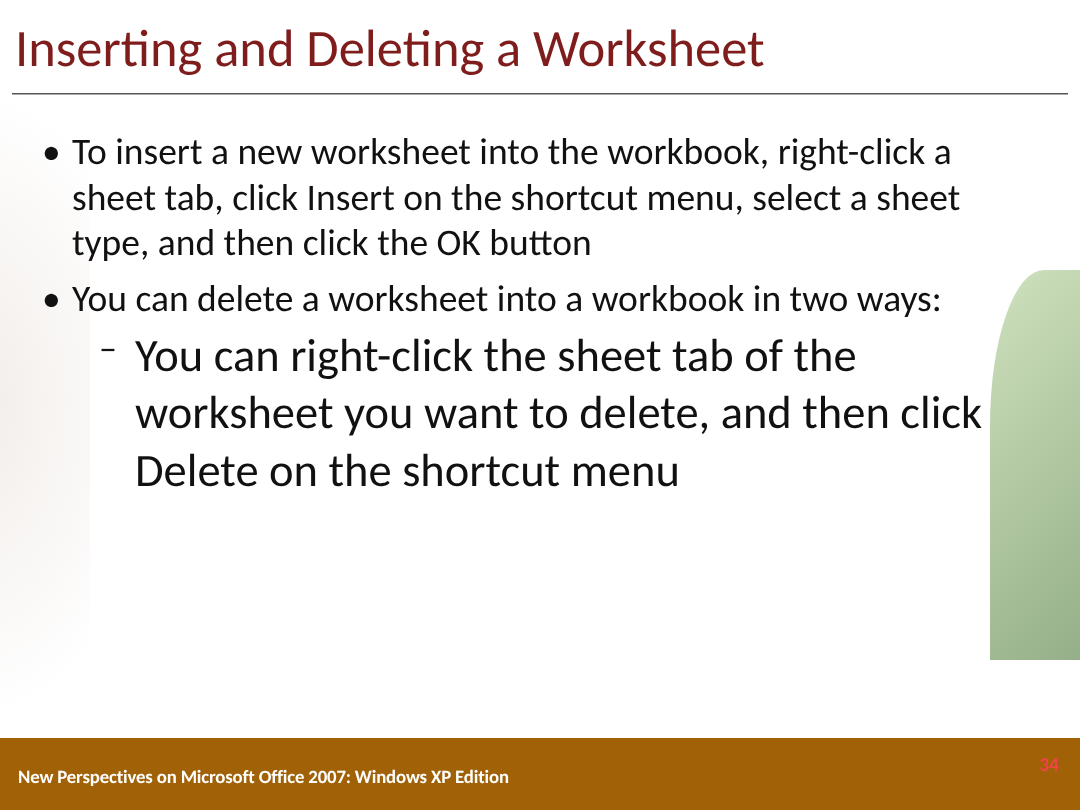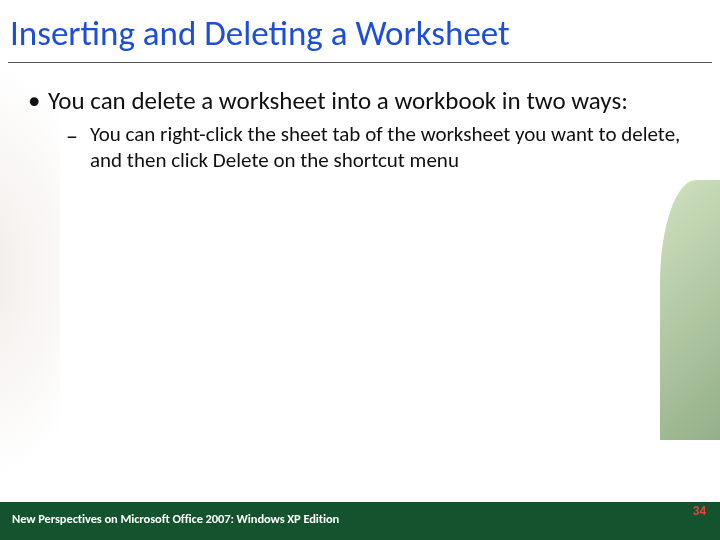--- a/index.html
+++ b/index.html
@@ -24,21 +24,21 @@
     border-top-left-radius: 60% 40%;
     pointer-events: none;
   }
   .heading {
     position: absolute;
     top: 12px;
     left: 10px;
     right: 10px;
     font-size: 35px;
     font-weight: 400;
-    color: #1d4ed8;
+    color: #7f1d1d;
     padding-bottom: 14px;
   }
   .heading-rule {
     position: absolute;
     left: 8px; right: 8px;
     top: 62px;
     height: 1px;
     background: #555;
   }
   .body {
@@ -68,38 +68,38 @@
     color: #111;
   }
   ul.level2 {
     list-style: none;
     padding-left: 0;
     margin-top: 4px;
   }
   ul.level2 > li {
     position: relative;
     padding-left: 28px;
-    font-size: 21px;
+    font-size: 31px;
     line-height: 1.24;
     margin-bottom: 4px;
     margin-left: 14px;
   }
   ul.level2 > li::before {
     content: "–";
     position: absolute;
     left: 4px;
     top: 0;
     font-size: 24px;
     color: #111;
   }
   .footer-bar {
     position: absolute;
     left: 0; right: 0; bottom: 0;
-    height: 38px;
-    background: #14532d;
+    height: 48px;
+    background: #a16207;
   }
   .footer-text {
     position: absolute;
     left: 12px;
     bottom: 14px;
     font-size: 12.5px;
     color: #ffffff;
     font-weight: 600;
     letter-spacing: -0.1px;
   }
@@ -118,20 +118,23 @@
 <div class="slide">
   <div class="bg-left"></div>
   <div class="bg-right"></div>
 
   <div class="heading">Inserting and Deleting a Worksheet</div>
   <div class="heading-rule"></div>
 
   <div class="body">
     <ul class="level1">
       <li>
+        <span>To insert a new worksheet into the workbook, right-click a sheet tab, click Insert on the shortcut menu, select a sheet type, and then click the OK button</span>
+      </li>
+      <li>
         <span>You can delete a worksheet into a workbook in two ways:</span>
         <ul class="level2">
           <li>
             <span>You can right-click the sheet tab of the worksheet you want to delete, and then click Delete on the shortcut menu</span>
           </li>
         </ul>
       </li>
     </ul>
   </div>
 

